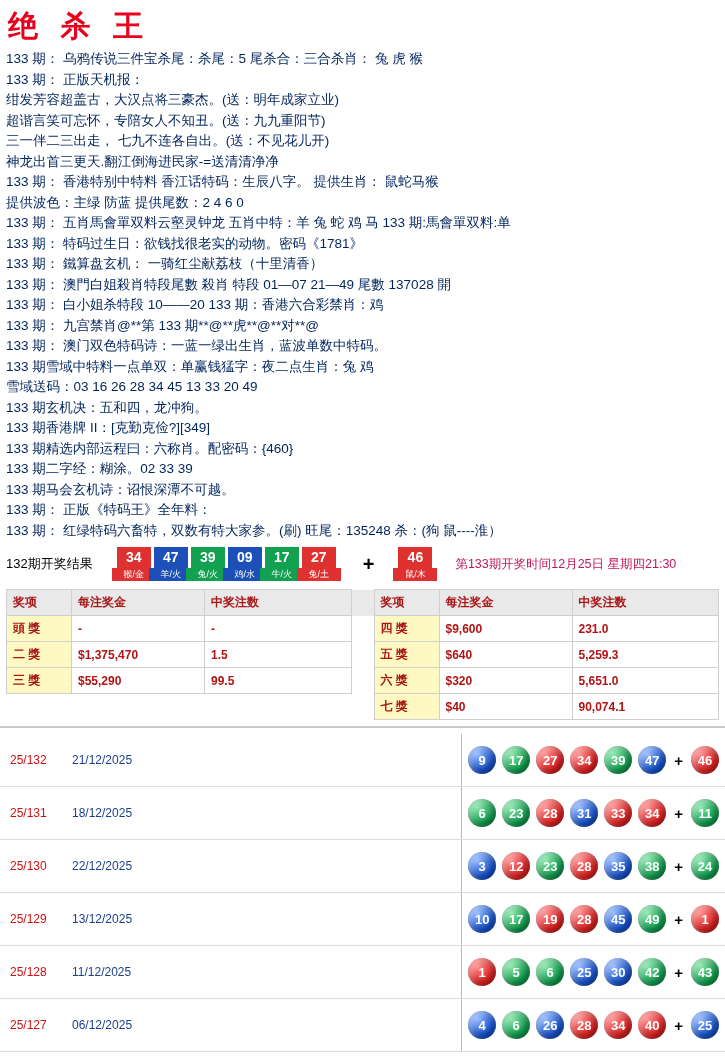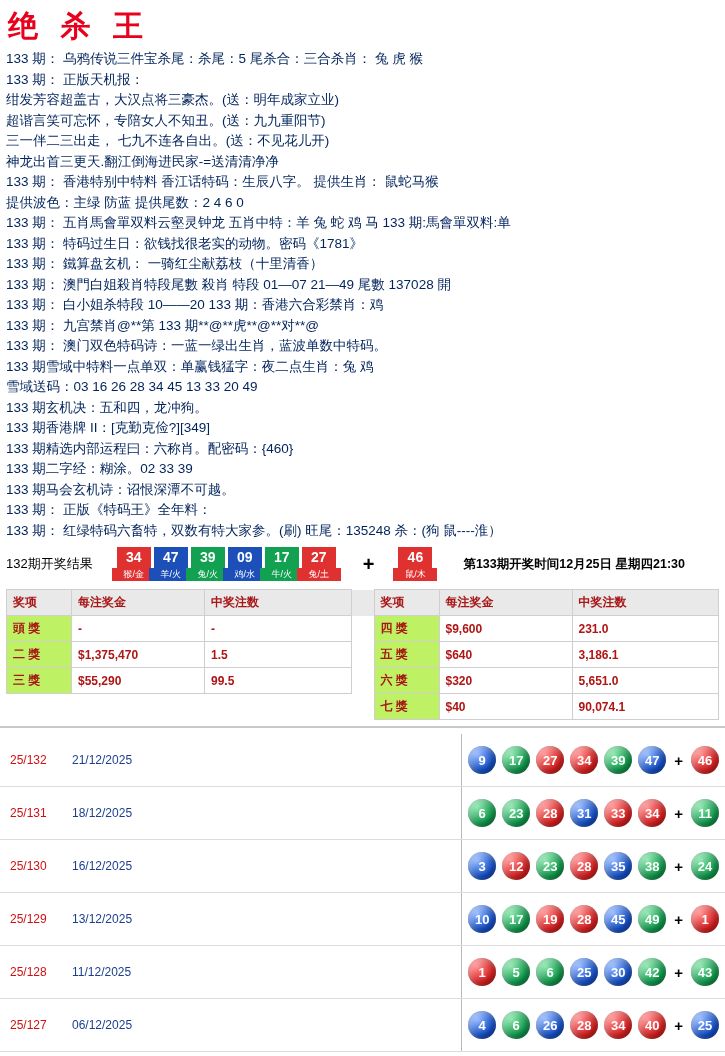--- a/index.html
+++ b/index.html
@@ -52,42 +52,42 @@
   }
   .ball-sq .zod{
     width:44px;height:13px;line-height:13px;text-align:center;
     color:#fff;font-size:9px;
   }
   .bg-red{background:#e03131;}
   .bg-blue{background:#1c50b8;}
   .bg-green{background:#12a150;}
   .plus{font-size:20px;font-weight:bold;margin:0 4px;}
   .draw-info{
-    color:#000000;font-size:12.5px;font-weight:bold;white-space:nowrap;margin-left:8px;
+    color:#be185d;font-size:12.5px;font-weight:normal;white-space:nowrap;margin-left:0;
   }
 
   
   table.prize{
     border-collapse:collapse;
     width:713px;
     margin:4px 6px 0 6px;
     font-size:12px;
   }
   table.prize th,table.prize td{
     border:1px solid #cfcfcf;
     padding:3px 6px;
     height:19px;
   }
   table.prize th{
     background:#e9e9e9;
     color:#a81616;
     font-weight:bold;
     text-align:left;
   }
-  td.label{background:#bef264;color:#a81616;font-weight:bold;width:52px;}
+  td.label{background:#fef9c3;color:#a81616;font-weight:bold;width:52px;}
   td.money{color:#b01414;font-weight:bold;width:120px;}
   td.cnt{color:#b01414;font-weight:bold;}
   .col-gap{width:10px;border:none !important;background:#fff;}
 
   
   .history{margin-top:6px;}
   .hrow{
     display:flex;align-items:center;
     height:52px;
     border-bottom:1px solid #dcdcdc;
@@ -211,21 +211,21 @@
           <td class="money">$9,600</td>
           <td class="cnt">231.0</td>
         </tr>
         <tr>
           <td class="label">二 獎</td>
           <td class="money">$1,375,470</td>
           <td class="cnt">1.5</td>
           <td class="col-gap"></td>
           <td class="label">五 獎</td>
           <td class="money">$640</td>
-          <td class="cnt">3,186.1</td>
+          <td class="cnt">5,259.3</td>
         </tr>
         <tr>
           <td class="label">三 獎</td>
           <td class="money">$55,290</td>
           <td class="cnt">99.5</td>
           <td class="col-gap"></td>
           <td class="label">六 獎</td>
           <td class="money">$320</td>
           <td class="cnt">5,651.0</td>
         </tr>
@@ -269,21 +269,21 @@
           <div class="cball c-red">28</div>
           <div class="cball c-blue">31</div>
           <div class="cball c-red">33</div>
           <div class="cball c-red">34</div>
           <span class="hplus">+</span>
           <div class="cball c-green">11</div>
         </div>
       </div>
       <div class="hrow">
         <div class="hcell-issue">25/130</div>
-        <div class="hcell-date">16/12/2025</div>
+        <div class="hcell-date">22/12/2025</div>
         <div class="hcell-mid"></div>
         <div class="sep-v"></div>
         <div class="hballs">
           <div class="cball c-blue">3</div>
           <div class="cball c-red">12</div>
           <div class="cball c-green">23</div>
           <div class="cball c-red">28</div>
           <div class="cball c-blue">35</div>
           <div class="cball c-green">38</div>
           <span class="hplus">+</span>

